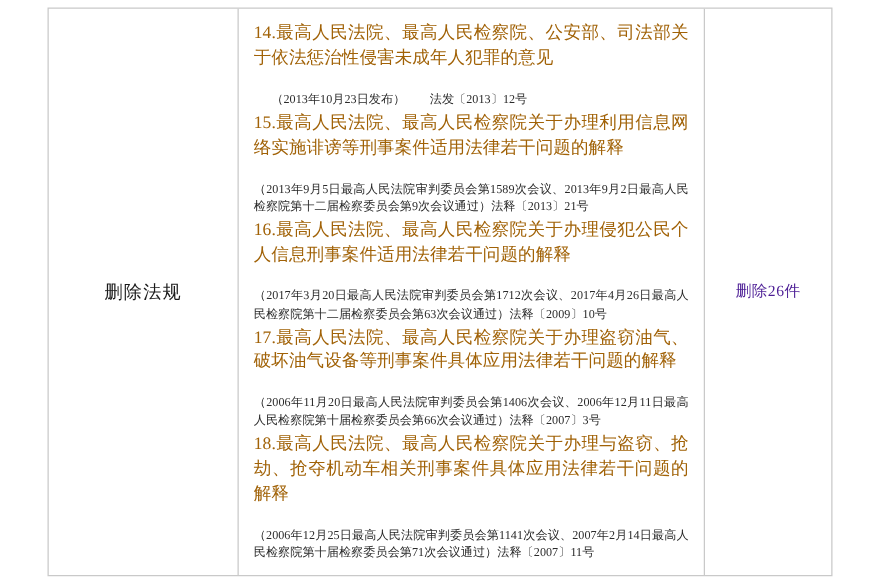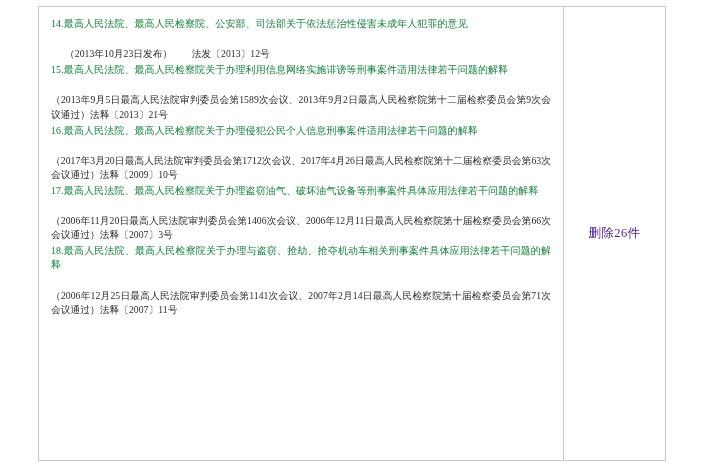--- a/index.html
+++ b/index.html
@@ -66,23 +66,23 @@
   }
   .col-count .count-text {
     font-size: 12.5px;
     color: #4c1d95;
     letter-spacing: 0.4px;
   }
   .entry {
     margin-bottom: 2px;
   }
   .entry-title {
-    font-size: 10px;
+    font-size: 14px;
     line-height: 1.42;
-    color: #15803d;
+    color: #a16207;
     text-align: justify;
     letter-spacing: 0.1px;
   }
   .entry-meta {
     font-size: 9.7px;
     line-height: 1.45;
     color: #2a2a2a;
     margin-top: 16px;
     text-align: justify;
     letter-spacing: 0.05px;
@@ -90,20 +90,23 @@
   .entry-meta.centeredish {
     padding-left: 14px;
   }
 </style>
 </head>
 <body>
 
 <div class="page">
   <div class="table">
 
+    <div class="col-label">
+      <span class="label-text">删除法规</span>
+    </div>
 
     <div class="col-main">
 
       <div class="entry">
         <div class="entry-title">14.最高人民法院、最高人民检察院、公安部、司法部关于依法惩治性侵害未成年人犯罪的意见</div>
         <div class="entry-meta centeredish">（2013年10月23日发布）　　法发〔2013〕12号</div>
       </div>
 
       <div class="entry">
         <div class="entry-title">15.最高人民法院、最高人民检察院关于办理利用信息网络实施诽谤等刑事案件适用法律若干问题的解释</div>

